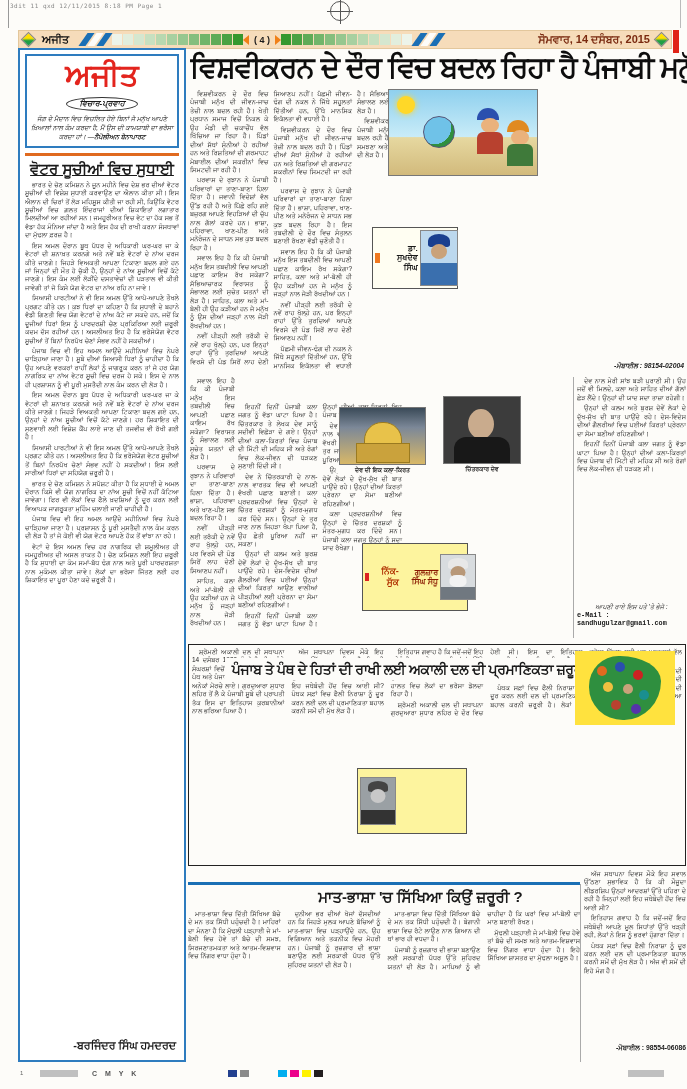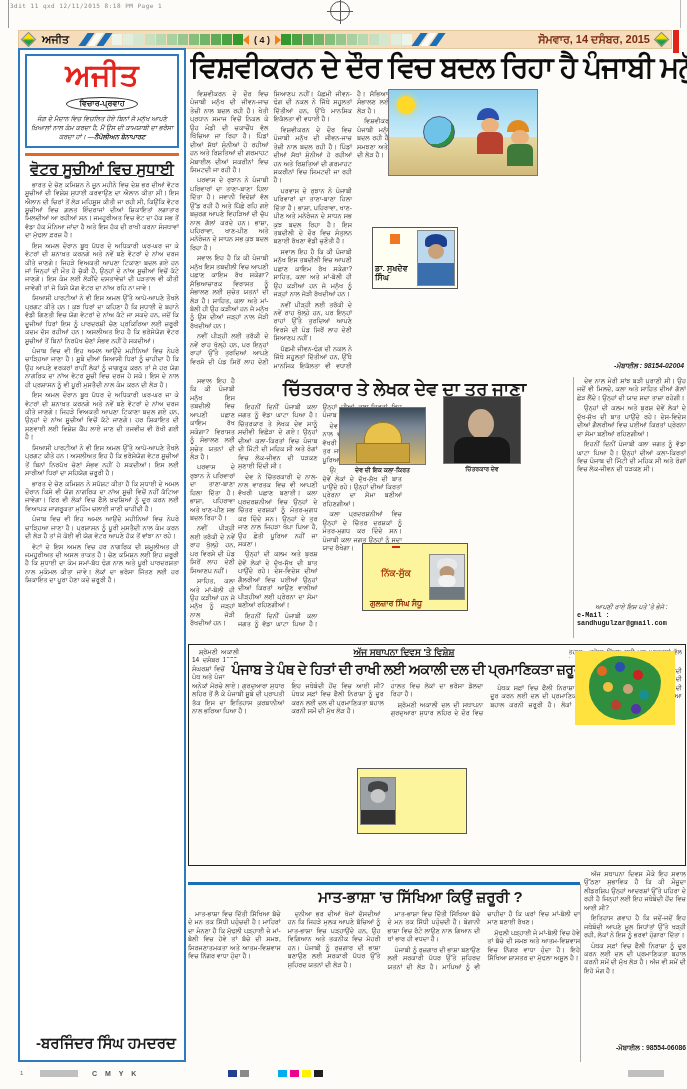--- a/index.html
+++ b/index.html
@@ -32,28 +32,28 @@
   .hdate{margin-left:auto;font-size:11px;font-weight:bold;color:#7a2a10;white-space:nowrap;}
   .redbar{left:673px;top:30px;width:6px;height:23px;background:#e02418;}
   
   .mainhead{left:190px;top:47px;width:497px;height:40px;font-size:29px;font-weight:bold;color:#0d0d0d;
             text-align:center;white-space:nowrap;letter-spacing:-1px;line-height:40px;overflow:hidden;}
   
   .edframe{left:18px;top:48px;width:168px;height:1014px;border:2px solid #2e7cbf;background:#fff;
            box-sizing:border-box;padding:4px 5px 18px 5px;}
   .logobox{border:2px solid #2e7cbf;padding:2px 2px 4px 2px;text-align:center;}
   .redlogo{color:#e3241d;font-size:30px;font-weight:bold;line-height:34px;}
-  .oval{display:inline-block;border:1px solid #333;border-radius:50%;padding:1px 12px;font-size:8px;font-weight:bold;margin-top:2px;}
+  .oval{display:inline-block;border:1px solid #333;border-radius:50%;padding:1px 12px;font-size:8px;font-weight:bold;margin-top:2px;font-style:italic;}
   .quote{font-size:6.6px;font-style:italic;text-align:center;line-height:1.35;margin-top:4px;color:#222;}
   .orule{height:3px;background:#e06a1f;margin:5px 0 4px 0;}
   .edhead{font-size:15px;font-weight:bold;text-align:center;text-decoration:underline;margin:1px 0 3px 0;}
   .bodytext{font-size:6.5px;line-height:1.3;text-align:justify;color:#1b1b1b;overflow:hidden;}
   .bodytext p.para{margin:0 0 2px 0;text-indent:7px;}
   .edbody{height:760px;}
-  .edsig{position:absolute;right:8px;bottom:8px;font-size:15px;font-weight:bold;background:#fff;padding-left:6px;}
+  .edsig{position:absolute;right:8px;bottom:8px;font-size:11px;font-weight:bold;background:#fff;padding-left:6px;}
   
   .cols{column-gap:5px;column-fill:auto;}
   .region-top{left:190px;top:90px;width:496px;height:284px;column-count:6;}
   .narrowcol{left:190px;top:377px;width:45px;height:261px;}
   .devregion{left:238px;top:377px;width:333px;height:261px;}
   .devhead{position:absolute;left:0;top:0;width:333px;font-size:18px;font-weight:bold;text-align:center;
            white-space:nowrap;background:#fdfcf9;line-height:24px;}
   .devbody{position:absolute;left:0;top:26px;width:333px;height:235px;column-count:4;}
   .vrule{background:#aaa;width:1px;}
   .sandhucol{left:577px;top:377px;width:109px;height:261px;}
@@ -76,21 +76,21 @@
   .domebase{position:absolute;left:16px;top:35px;width:52px;height:18px;background:#caa23c;border:1px solid #9a7a20;}
   .portrait{background:#3c3c3c;}
   .pface{position:absolute;left:24px;top:12px;width:26px;height:30px;border-radius:50%;background:#c9ab8d;}
   .pshould{position:absolute;left:10px;top:40px;width:56px;height:28px;border-radius:12px 12px 0 0;background:#181818;}
   .mapimg{background:#ffe23e;}
   .mapblob{position:absolute;left:14px;top:5px;width:72px;height:64px;background:#2f8f3f;
            border-radius:42% 58% 52% 48% / 48% 40% 62% 52%;overflow:hidden;}
   .dotface{position:absolute;width:10px;height:10px;border-radius:50%;}
   
   .authbox{position:absolute;border:1px solid #555;display:flex;box-sizing:border-box;padding:2px;gap:2px;}
-  .authleft{flex:1;display:flex;flex-direction:column;align-items:center;justify-content:center;gap:20px;text-align:left;}
+  .authleft{flex:1;display:flex;flex-direction:row;align-items:center;justify-content:center;gap:12px;text-align:right;}
   .authsq{width:10px;height:10px;background:#f07820;}
   .authsq.red{background:#d22;width:8px;height:8px;}
   .authname{font-size:8px;font-weight:bold;line-height:1.15;}
   .colname{font-size:9px;font-weight:bold;color:#b03000;}
   .maroon{color:#8a1a00;}
   .photo{position:relative;flex:0 0 auto;border:1px solid #888;overflow:hidden;}
   .photo .turban{position:absolute;left:50%;transform:translateX(-50%);top:3px;border-radius:50% 50% 20% 20%;}
   .photo .face2{position:absolute;left:50%;transform:translateX(-50%);border-radius:50%;}
   .photo .body2{position:absolute;left:0;right:0;bottom:0;}
   
@@ -252,21 +252,20 @@
   <div class="abs devregion">
     <div class="devbody bodytext cols">
         <p class="para">ਇਹਨੀਂ ਦਿਨੀਂ ਪੰਜਾਬੀ ਕਲਾ ਜਗਤ ਨੂੰ ਵੱਡਾ ਘਾਟਾ ਪਿਆ ਹੈ। ਚਿੱਤਰਕਾਰ ਤੇ ਲੇਖਕ ਦੇਵ ਸਾਨੂੰ ਸਦੀਵੀ ਵਿਛੋੜਾ ਦੇ ਗਏ। ਉਨ੍ਹਾਂ ਦੀਆਂ ਕਲਾ-ਕਿਰਤਾਂ ਵਿਚ ਪੰਜਾਬ ਦੀ ਮਿੱਟੀ ਦੀ ਮਹਿਕ ਸੀ ਅਤੇ ਰੰਗਾਂ ਵਿਚ ਲੋਕ-ਜੀਵਨ ਦੀ ਧੜਕਣ ਸੁਣਾਈ ਦਿੰਦੀ ਸੀ।</p>
         <p class="para">ਦੇਵ ਨੇ ਚਿੱਤਰਕਾਰੀ ਦੇ ਨਾਲ-ਨਾਲ ਵਾਰਤਕ ਵਿਚ ਵੀ ਆਪਣੀ ਵੱਖਰੀ ਪਛਾਣ ਬਣਾਈ। ਕਲਾ ਪ੍ਰਦਰਸ਼ਨੀਆਂ ਵਿਚ ਉਨ੍ਹਾਂ ਦੇ ਚਿੱਤਰ ਦਰਸ਼ਕਾਂ ਨੂੰ ਮੰਤਰ-ਮੁਗਧ ਕਰ ਦਿੰਦੇ ਸਨ। ਉਨ੍ਹਾਂ ਦੇ ਤੁਰ ਜਾਣ ਨਾਲ ਜਿਹੜਾ ਖੱਪਾ ਪਿਆ ਹੈ, ਉਹ ਛੇਤੀ ਪੂਰਿਆ ਨਹੀਂ ਜਾ ਸਕਣਾ।</p>
         <p class="para">ਉਨ੍ਹਾਂ ਦੀ ਕਲਮ ਅਤੇ ਬੁਰਸ਼ ਦੋਵੇਂ ਲੋਕਾਂ ਦੇ ਦੁੱਖ-ਸੁੱਖ ਦੀ ਬਾਤ ਪਾਉਂਦੇ ਰਹੇ। ਦੇਸ-ਵਿਦੇਸ ਦੀਆਂ ਗੈਲਰੀਆਂ ਵਿਚ ਪਈਆਂ ਉਨ੍ਹਾਂ ਦੀਆਂ ਕਿਰਤਾਂ ਆਉਣ ਵਾਲੀਆਂ ਪੀੜ੍ਹੀਆਂ ਲਈ ਪ੍ਰੇਰਨਾ ਦਾ ਸੋਮਾ ਬਣੀਆਂ ਰਹਿਣਗੀਆਂ।</p>
         <p class="para">ਇਹਨੀਂ ਦਿਨੀਂ ਪੰਜਾਬੀ ਕਲਾ ਜਗਤ ਨੂੰ ਵੱਡਾ ਘਾਟਾ ਪਿਆ ਹੈ। ਉਨ੍ਹਾਂ ਦੀਆਂ ਕਲਾ-ਕਿਰਤਾਂ ਵਿਚ ਪੰਜਾਬ ਦੀ ਮਿੱਟੀ ਦੀ ਮਹਿਕ ਸੀ।</p>
         <p class="para">ਦੇਵ ਨੇ ਚਿੱਤਰਕਾਰੀ ਦੇ ਨਾਲ-ਨਾਲ ਵਾਰਤਕ ਵਿਚ ਵੀ ਆਪਣੀ ਵੱਖਰੀ ਪਛਾਣ ਬਣਾਈ। ਉਨ੍ਹਾਂ ਦੇ ਤੁਰ ਜਾਣ ਨਾਲ ਪਿਆ ਖੱਪਾ ਛੇਤੀ ਪੂਰਿਆ ਨਹੀਂ ਜਾ ਸਕਣਾ।</p>
         <p class="para">ਉਨ੍ਹਾਂ ਦੀ ਕਲਮ ਅਤੇ ਬੁਰਸ਼ ਦੋਵੇਂ ਲੋਕਾਂ ਦੇ ਦੁੱਖ-ਸੁੱਖ ਦੀ ਬਾਤ ਪਾਉਂਦੇ ਰਹੇ। ਉਨ੍ਹਾਂ ਦੀਆਂ ਕਿਰਤਾਂ ਪ੍ਰੇਰਨਾ ਦਾ ਸੋਮਾ ਬਣੀਆਂ ਰਹਿਣਗੀਆਂ।</p>
         <p class="para">ਕਲਾ ਪ੍ਰਦਰਸ਼ਨੀਆਂ ਵਿਚ ਉਨ੍ਹਾਂ ਦੇ ਚਿੱਤਰ ਦਰਸ਼ਕਾਂ ਨੂੰ ਮੰਤਰ-ਮੁਗਧ ਕਰ ਦਿੰਦੇ ਸਨ। ਪੰਜਾਬੀ ਕਲਾ ਜਗਤ ਉਨ੍ਹਾਂ ਨੂੰ ਸਦਾ ਯਾਦ ਰੱਖੇਗਾ।</p>
       </div>
-    <div class="devhead">ਚਿੱਤਰਕਾਰ ਤੇ ਲੇਖਕ ਦੇਵ ਦਾ ਤੁਰ ਜਾਣਾ</div>
 
     <div class="imgbox painting" style="left:101px;top:30px;width:87px;height:58px;">
       <span class="dome"></span>
       <span class="domebase"></span>
     </div>
     <div class="caption" style="left:98px;top:89px;width:93px;background:#fdfcf9;">ਦੇਵ ਦੀ ਇਕ ਕਲਾ-ਕਿਰਤ</div>
 
     <div class="imgbox portrait" style="left:205px;top:19px;width:78px;height:68px;">
       <span class="pface"></span>
       <span class="pshould"></span>
@@ -300,21 +299,20 @@
 
   <div class="abs akalibox">
     <div class="akbody bodytext">
         <p class="para">ਸ਼੍ਰੋਮਣੀ ਅਕਾਲੀ ਦਲ ਦੀ ਸਥਾਪਨਾ 14 ਦਸੰਬਰ 1920 ਨੂੰ ਹੋਈ ਸੀ। ਲੰਮੇ ਸੰਘਰਸ਼ਾਂ ਵਿਚੋਂ ਉੱਭਰੀ ਇਸ ਜਥੇਬੰਦੀ ਨੇ ਪੰਥ ਅਤੇ ਪੰਜਾਬ ਦੇ ਹਿਤਾਂ ਦੀ ਰਾਖੀ ਲਈ ਅਨੇਕਾਂ ਮੋਰਚੇ ਲਾਏ। ਗੁਰਦੁਆਰਾ ਸੁਧਾਰ ਲਹਿਰ ਤੋਂ ਲੈ ਕੇ ਪੰਜਾਬੀ ਸੂਬੇ ਦੀ ਪ੍ਰਾਪਤੀ ਤੱਕ ਇਸ ਦਾ ਇਤਿਹਾਸ ਕੁਰਬਾਨੀਆਂ ਨਾਲ ਭਰਿਆ ਪਿਆ ਹੈ।</p>
         <p class="para">ਅੱਜ ਸਥਾਪਨਾ ਦਿਵਸ ਮੌਕੇ ਇਹ ਸਵਾਲ ਉੱਠਣਾ ਸੁਭਾਵਿਕ ਹੈ ਕਿ ਕੀ ਮੌਜੂਦਾ ਲੀਡਰਸ਼ਿਪ ਉਨ੍ਹਾਂ ਆਦਰਸ਼ਾਂ ਉੱਤੇ ਪਹਿਰਾ ਦੇ ਰਹੀ ਹੈ ਜਿਨ੍ਹਾਂ ਲਈ ਇਹ ਜਥੇਬੰਦੀ ਹੋਂਦ ਵਿਚ ਆਈ ਸੀ? ਪੰਥਕ ਸਫ਼ਾਂ ਵਿਚ ਫੈਲੀ ਨਿਰਾਸ਼ਾ ਨੂੰ ਦੂਰ ਕਰਨ ਲਈ ਦਲ ਦੀ ਪ੍ਰਮਾਣਿਕਤਾ ਬਹਾਲ ਕਰਨੀ ਸਮੇਂ ਦੀ ਮੁੱਖ ਲੋੜ ਹੈ।</p>
         <p class="para">ਇਤਿਹਾਸ ਗਵਾਹ ਹੈ ਕਿ ਜਦੋਂ-ਜਦੋਂ ਇਹ ਜਥੇਬੰਦੀ ਆਪਣੇ ਮੂਲ ਸਿਧਾਂਤਾਂ ਉੱਤੇ ਖੜ੍ਹੀ ਰਹੀ, ਲੋਕਾਂ ਨੇ ਇਸ ਨੂੰ ਭਰਵਾਂ ਹੁੰਗਾਰਾ ਦਿੱਤਾ। ਸਿਧਾਂਤਾਂ ਤੋਂ ਥਿੜਕਣ ਦੀ ਹਾਲਤ ਵਿਚ ਲੋਕਾਂ ਦਾ ਭਰੋਸਾ ਡੋਲਦਾ ਰਿਹਾ ਹੈ।</p>
         <p class="para">ਸ਼੍ਰੋਮਣੀ ਅਕਾਲੀ ਦਲ ਦੀ ਸਥਾਪਨਾ ਗੁਰਦੁਆਰਾ ਸੁਧਾਰ ਲਹਿਰ ਦੇ ਦੌਰ ਵਿਚ ਹੋਈ ਸੀ। ਇਸ ਦਾ ਇਤਿਹਾਸ ਕੁਰਬਾਨੀਆਂ ਨਾਲ ਭਰਿਆ ਪਿਆ ਹੈ ਅਤੇ ਪੰਜਾਬ ਦੀ ਸਿਆਸਤ ਵਿਚ ਇਸ ਦੀ ਵਿਸ਼ੇਸ਼ ਥਾਂ ਰਹੀ ਹੈ।</p>
         <p class="para">ਪੰਥਕ ਸਫ਼ਾਂ ਵਿਚ ਫੈਲੀ ਨਿਰਾਸ਼ਾ ਨੂੰ ਦੂਰ ਕਰਨ ਲਈ ਦਲ ਦੀ ਪ੍ਰਮਾਣਿਕਤਾ ਬਹਾਲ ਕਰਨੀ ਜ਼ਰੂਰੀ ਹੈ। ਲੋਕਾਂ ਦਾ ਭਰੋਸਾ ਜਿੱਤਣ ਲਈ ਮੂਲ ਆਦਰਸ਼ਾਂ ਵੱਲ ਪਰਤਣਾ ਹੀ ਇਕੋ-ਇਕ ਰਾਹ ਹੈ।</p>
         <p class="para">ਅੱਜ ਸਥਾਪਨਾ ਦਿਵਸ ਮੌਕੇ ਜਥੇਬੰਦੀ ਦੇ ਆਗੂਆਂ ਨੂੰ ਸਵੈ-ਪੜਚੋਲ ਕਰਨ ਦੀ ਲੋੜ ਹੈ ਤਾਂ ਜੋ ਪੰਜਾਬ ਤੇ ਪੰਥ ਦੇ ਹਿਤਾਂ ਦੀ ਰਾਖੀ ਦਾ ਇਤਿਹਾਸਕ ਫ਼ਰਜ਼ ਨਿਭਾਇਆ ਜਾ ਸਕੇ।</p>
       </div>
-    <div class="kicker">ਅੱਜ ਸਥਾਪਨਾ ਦਿਵਸ 'ਤੇ ਵਿਸ਼ੇਸ਼</div>
     <div class="akhead">ਪੰਜਾਬ ਤੇ ਪੰਥ ਦੇ ਹਿਤਾਂ ਦੀ ਰਾਖੀ ਲਈ ਅਕਾਲੀ ਦਲ ਦੀ ਪ੍ਰਮਾਣਿਕਤਾ ਜ਼ਰੂਰੀ</div>
 
     <div class="imgbox mapimg" style="left:386px;top:6px;width:100px;height:74px;border:none;">
       <span class="mapblob">
         <span class="dotface" style="left:8px;top:10px;background:#e06a1f;"></span>
         <span class="dotface" style="left:26px;top:6px;background:#2a4fae;"></span>
         <span class="dotface" style="left:44px;top:14px;background:#cc2222;"></span>
         <span class="dotface" style="left:14px;top:26px;background:#f0c040;"></span>
         <span class="dotface" style="left:34px;top:28px;background:#caa27a;"></span>
         <span class="dotface" style="left:50px;top:34px;background:#1a8f8f;"></span>

